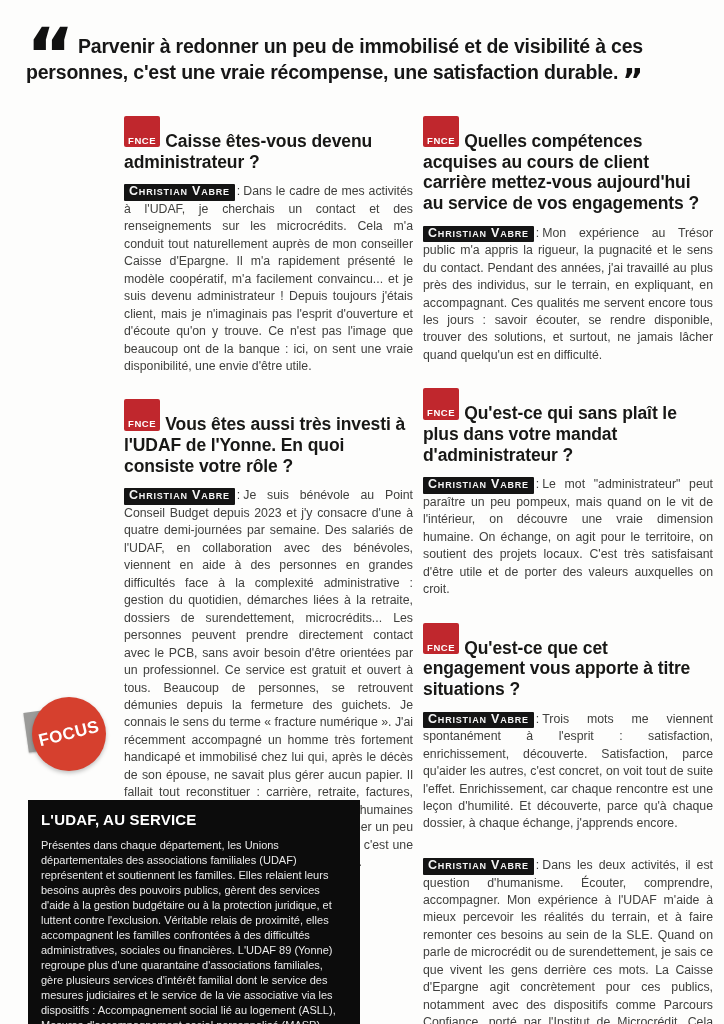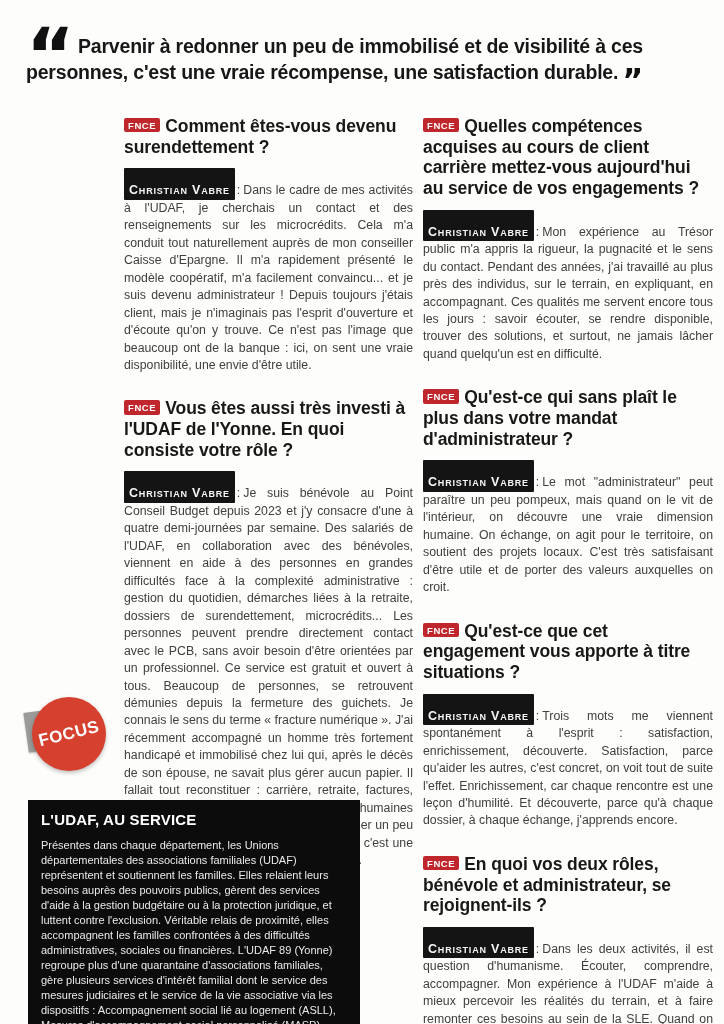--- a/index.html
+++ b/index.html
@@ -33,31 +33,31 @@
   .col-right { left:423px; width:290px; }
 
   .qa-block { margin-bottom:24px; }
   .question {
     font-size:17.5px; font-weight:700; line-height:1.18;
     color:#181816; margin-bottom:11px; letter-spacing:-0.1px;
   }
   .tag {
     display:inline-block; background:#c0272d; color:#ffffff;
     font-size:9.5px; font-weight:700; letter-spacing:0.6px;
-    padding:2px 4px 1px 4px; border-radius:2px;
+    padding:19px 4px 1px 4px; border-radius:2px;
     vertical-align:3px; margin-right:5px; text-transform:uppercase;
   }
   .answer {
     font-size:12.3px; line-height:1.42; color:#40403e;
     text-align:justify;
   }
   .speaker {
     display:inline-block; background:#141414; color:#f6f6f6;
     font-variant:small-caps; font-weight:700; font-size:12.5px;
-    letter-spacing:0.8px; padding:15px 5px 1px 5px; line-height:1.25;
+    letter-spacing:0.8px; padding:0 5px 1px 5px; line-height:1.25;
     border-radius:1px;
   }
   .speaker-sep { color:#40403e; margin:0 3px 0 2px; }
 
   
   .focus-sticker { position:absolute; left:24px; top:697px; width:86px; height:80px; }
   .focus-fold {
     position:absolute; left:2px; top:14px; width:26px; height:40px;
     background:#9b9b99; transform:rotate(-8deg); box-shadow:0 1px 2px rgba(0,0,0,.25);
   }
@@ -92,21 +92,21 @@
 
 <div class="page">
 
   <div class="pull-quote">
     <span class="qmark-open">“</span><span>Parvenir à redonner un peu de immobilisé et de visibilité à ces personnes, c'est une vraie récompense, une satisfaction durable.</span><span class="qmark-close">”</span>
   </div>
 
   <div class="col col-left">
 
     <div class="qa-block">
-      <h3 class="question"><span class="tag">FNCE</span><span>Comment êtes-vous devenu surendettement ?</span></h3>
+      <h3 class="question"><span class="tag">FNCE</span><span>Caisse êtes-vous devenu administrateur ?</span></h3>
       <p class="answer"><span class="speaker">Christian Vabre</span><span class="speaker-sep">:</span><span>Dans le cadre de mes activités à l'UDAF, je cherchais un contact et des renseignements sur les microcrédits. Cela m'a conduit tout naturellement auprès de mon conseiller Caisse d'Epargne. Il m'a rapidement présenté le modèle coopératif, m'a facilement convaincu... et je suis devenu administrateur ! Depuis toujours j'étais client, mais je n'imaginais pas l'esprit d'ouverture et d'écoute qu'on y trouve. Ce n'est pas l'image que beaucoup ont de la banque : ici, on sent une vraie disponibilité, une envie d'être utile.</span></p>
     </div>
 
     <div class="qa-block">
       <h3 class="question"><span class="tag">FNCE</span><span>Vous êtes aussi très investi à l'UDAF de l'Yonne. En quoi consiste votre rôle ?</span></h3>
       <p class="answer"><span class="speaker">Christian Vabre</span><span class="speaker-sep">:</span><span>Je suis bénévole au Point Conseil Budget depuis 2023 et j'y consacre d'une à quatre demi-journées par semaine. Des salariés de l'UDAF, en collaboration avec des bénévoles, viennent en aide à des personnes en grandes difficultés face à la complexité administrative : gestion du quotidien, démarches liées à la retraite, dossiers de surendettement, microcrédits... Les personnes peuvent prendre directement contact avec le PCB, sans avoir besoin d'être orientées par un professionnel. Ce service est gratuit et ouvert à tous. Beaucoup de personnes, se retrouvent démunies depuis la fermeture des guichets. Je connais le sens du terme « fracture numérique ». J'ai récemment accompagné un homme très fortement handicapé et immobilisé chez lui qui, après le décès de son épouse, ne savait plus gérer aucun papier. Il fallait tout reconstituer : carrière, retraite, factures, abonnements... Ce sont des situations humaines marquantes, et quand on parvient à redonner un peu de stabilité et de visibilité à ces personnes, c'est une vraie récompense, une satisfaction durable.</span></p>
     </div>
 
   </div>
 
@@ -121,21 +121,20 @@
       <h3 class="question"><span class="tag">FNCE</span><span>Qu'est-ce qui sans plaît le plus dans votre mandat d'administrateur ?</span></h3>
       <p class="answer"><span class="speaker">Christian Vabre</span><span class="speaker-sep">:</span><span>Le mot "administrateur" peut paraître un peu pompeux, mais quand on le vit de l'intérieur, on découvre une vraie dimension humaine. On échange, on agit pour le territoire, on soutient des projets locaux. C'est très satisfaisant d'être utile et de porter des valeurs auxquelles on croit.</span></p>
     </div>
 
     <div class="qa-block">
       <h3 class="question"><span class="tag">FNCE</span><span>Qu'est-ce que cet engagement vous apporte à titre situations ?</span></h3>
       <p class="answer"><span class="speaker">Christian Vabre</span><span class="speaker-sep">:</span><span>Trois mots me viennent spontanément à l'esprit : satisfaction, enrichissement, découverte. Satisfaction, parce qu'aider les autres, c'est concret, on voit tout de suite l'effet. Enrichissement, car chaque rencontre est une leçon d'humilité. Et découverte, parce qu'à chaque dossier, à chaque échange, j'apprends encore.</span></p>
     </div>
 
     <div class="qa-block">
-      <h3 class="question"><span class="tag">FNCE</span><span>En quoi vos deux rôles, bénévole et administrateur, se rejoignent-ils ?</span></h3>
       <p class="answer"><span class="speaker">Christian Vabre</span><span class="speaker-sep">:</span><span>Dans les deux activités, il est question d'humanisme. Écouter, comprendre, accompagner. Mon expérience à l'UDAF m'aide à mieux percevoir les réalités du terrain, et à faire remonter ces besoins au sein de la SLE. Quand on parle de microcrédit ou de surendettement, je sais ce que vivent les gens derrière ces mots. La Caisse d'Epargne agit concrètement pour ces publics, notamment avec des dispositifs comme Parcours Confiance, porté par l'Institut de Microcrédit. Cela crée un vrai lien entre le monde bancaire et la vie quotidienne.</span></p>
     </div>
 
   </div>
 
   <div class="focus-sticker">
     <span class="focus-fold"></span>
     <span class="focus-circle">
       <span class="focus-text">FOCUS</span>
     </span>

